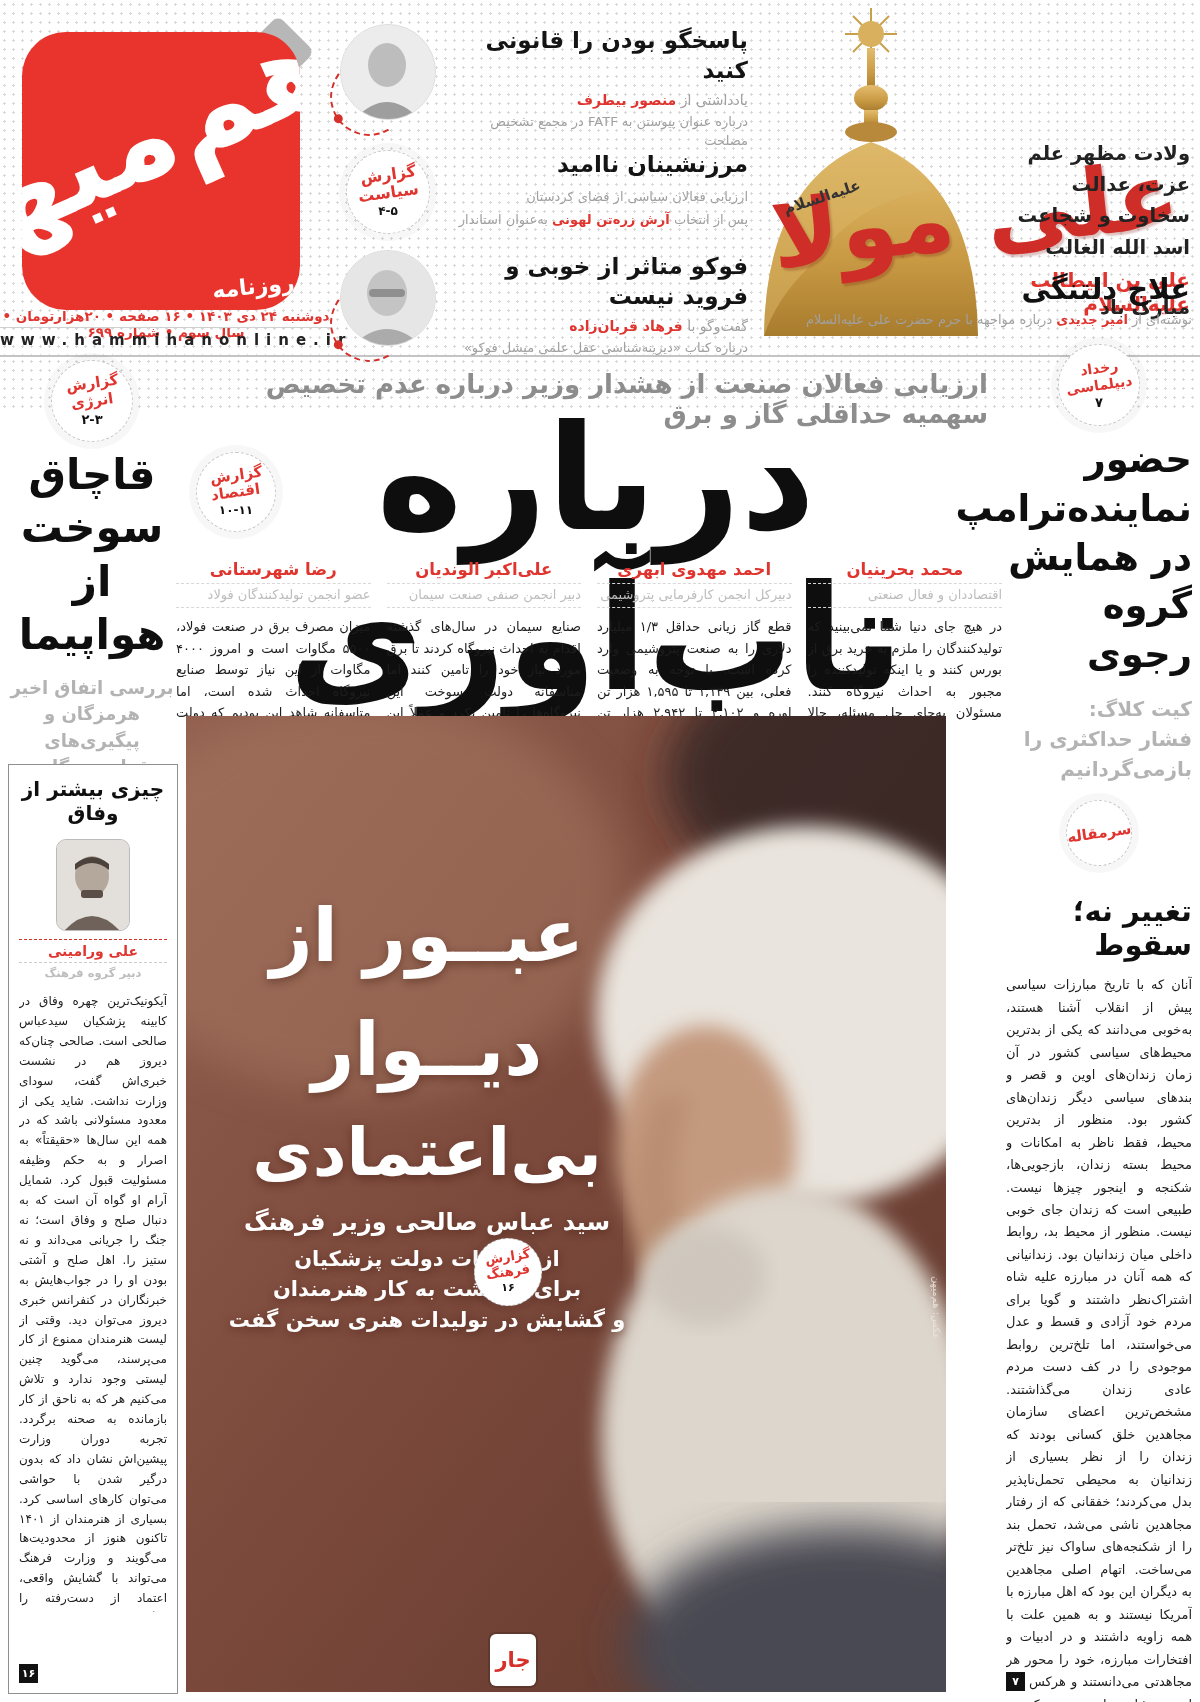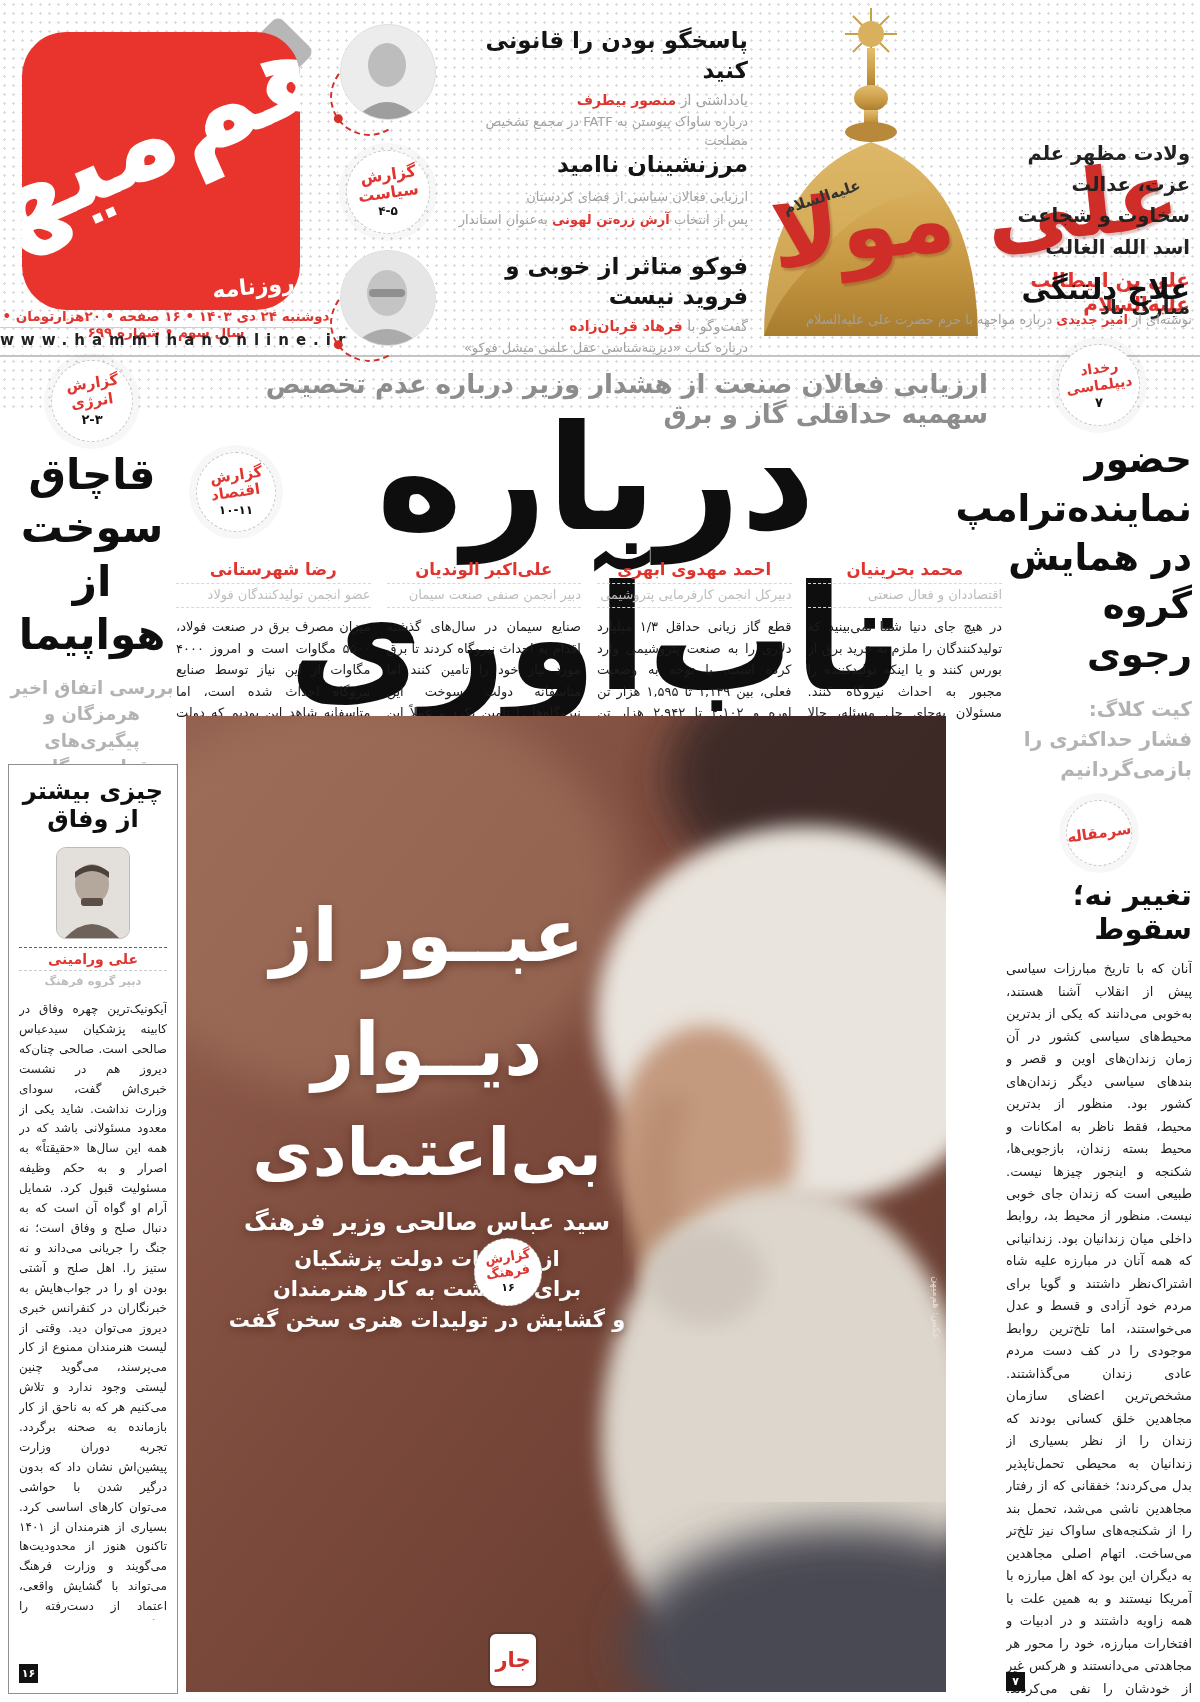--- a/index.html
+++ b/index.html
@@ -68,36 +68,36 @@
   .qname{font-size:16.5px;font-weight:900;color:var(--red);text-align:center;padding:2px 0 4px;border-bottom:1px dashed #d8d8d8;}
   .qrole{font-size:13px;color:#bdbdbd;text-align:right;padding:3px 0 5px;border-bottom:1px dashed #d8d8d8;}
   .qtext{margin-top:8px;font-size:13px;color:#1d1d1d;text-align:justify;line-height:1.66;overflow:hidden;height:104px;}
 
   
   .rright{left:1006px;top:344px;width:186px;}
   .stamp-dip{margin:0 auto;width:82px;height:82px;font-size:14px;}
   .rr-headline{margin-top:10px;text-align:right;font-size:37px;font-weight:900;color:#0f0f0f;line-height:1.32;}
   .rr-sub{margin-top:14px;text-align:right;font-size:20px;color:#b3b3b3;font-weight:bold;line-height:1.5;}
   .stamp-ed{margin:16px auto 0;width:66px;height:66px;font-size:15px;}
-  .ed-title{margin-top:12px;text-align:right;font-size:29px;font-weight:900;color:#0f0f0f;}
+  .ed-title{margin-top:28px;text-align:right;font-size:29px;font-weight:900;color:#0f0f0f;}
   .ed-body{margin-top:12px;font-size:13px;color:#1d1d1d;text-align:justify;line-height:1.73;height:880px;overflow:hidden;}
   .pagemark{width:19px;height:19px;background:#111;color:#fff;font-size:11px;font-weight:bold;
      display:flex;align-items:center;justify-content:center;}
 
   
   .rleft{left:6px;top:360px;width:172px;}
   .stamp-en{margin:0 auto;width:82px;height:82px;font-size:15px;}
   .lr-headline{margin-top:6px;text-align:center;font-size:42px;font-weight:900;color:#0f0f0f;line-height:1.27;}
   .lr-sub{margin-top:14px;text-align:center;font-size:18px;color:#b3b3b3;font-weight:bold;line-height:1.45;}
   .lr-name{margin-top:6px;text-align:center;font-size:20px;font-weight:900;color:var(--red);}
   .lr-role{margin-top:3px;text-align:center;font-size:14px;color:#b3b3b3;font-weight:bold;}
 
   
   .opinion{left:8px;top:764px;width:170px;height:930px;border:1.5px solid #8f8f8f;padding:12px 10px;background:#fff;}
-  .op-title{text-align:center;font-size:24px;font-weight:900;color:#0f0f0f;}
+  .op-title{text-align:center;font-size:20px;font-weight:900;color:#0f0f0f;}
   .op-photo{width:74px;height:92px;margin:14px auto 0;border-radius:10px;border:1px solid #bbb;overflow:hidden;background:#e7e3df;}
   .op-author{margin-top:8px;text-align:center;font-size:14px;font-weight:900;color:var(--red);
      border-top:1px dashed #d6302b;border-bottom:1px dashed #ccc;padding:3px 24px;}
   .op-role{margin-top:3px;text-align:center;font-size:11.5px;color:#bdbdbd;font-weight:bold;}
   .op-body{margin-top:12px;font-size:12px;color:#1d1d1d;text-align:justify;line-height:1.66;height:620px;overflow:hidden;}
   .op-mark{position:absolute;left:10px;bottom:10px;}
 
   
   .photo{left:186px;top:716px;width:760px;height:976px;overflow:hidden;background:#7c4d40;}
   .ph-line{position:absolute;width:430px;text-align:center;color:#fff;font-weight:900;
@@ -137,21 +137,21 @@
     <div class="avatar">
       <svg width="96" height="96" viewBox="0 0 96 96">
           <circle cx="48" cy="48" r="48" fill="#ececec"></circle>
           <ellipse cx="48" cy="40" rx="19" ry="22" fill="#bdbdbd"></ellipse>
           <path d="M14 96 Q48 58 82 96 Z" fill="#9e9e9e"></path>
         </svg>
     </div>
     <div class="brief-text">
       <div class="brief-title">پاسخگو بودن را قانونی کنید</div>
       <div class="brief-by"><span class="g">یادداشتی از</span> <span class="r b">منصور بیطرف</span></div>
-      <div class="brief-desc">درباره ساواک پیوستن به FATF در مجمع تشخیص مصلحت</div>
+      <div class="brief-desc">درباره عنوان پیوستن به FATF در مجمع تشخیص مصلحت</div>
     </div>
   </div>
 
   <div class="abs brief" style="top:148px;">
     <div class="stamp" style="position:absolute;left:14px;top:2px;width:84px;height:84px;font-size:16px;">
       <span class="s1">گزارش</span>
       <span class="s2">سیاست</span>
       <span class="sp" style="font-size:12px;">۴-۵</span>
     </div>
     <div class="brief-text">

